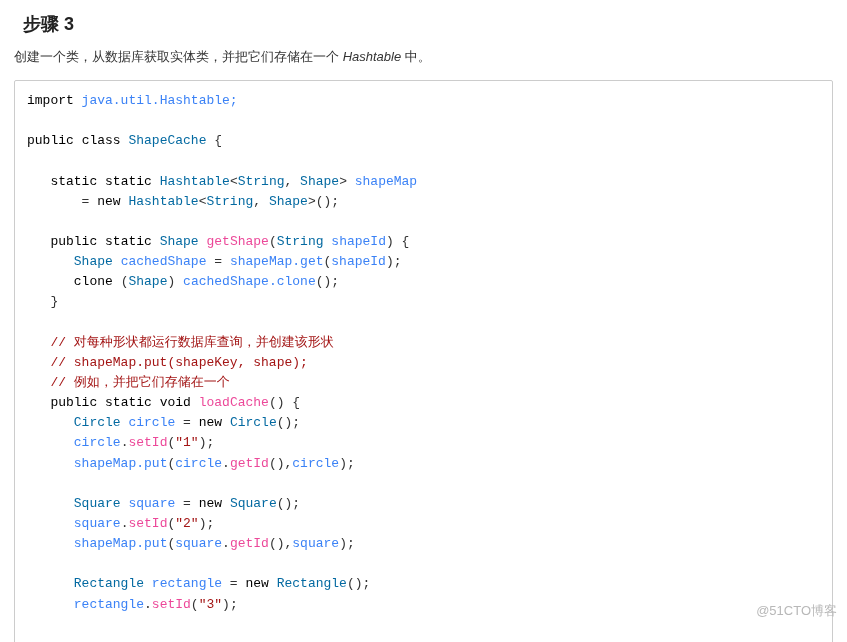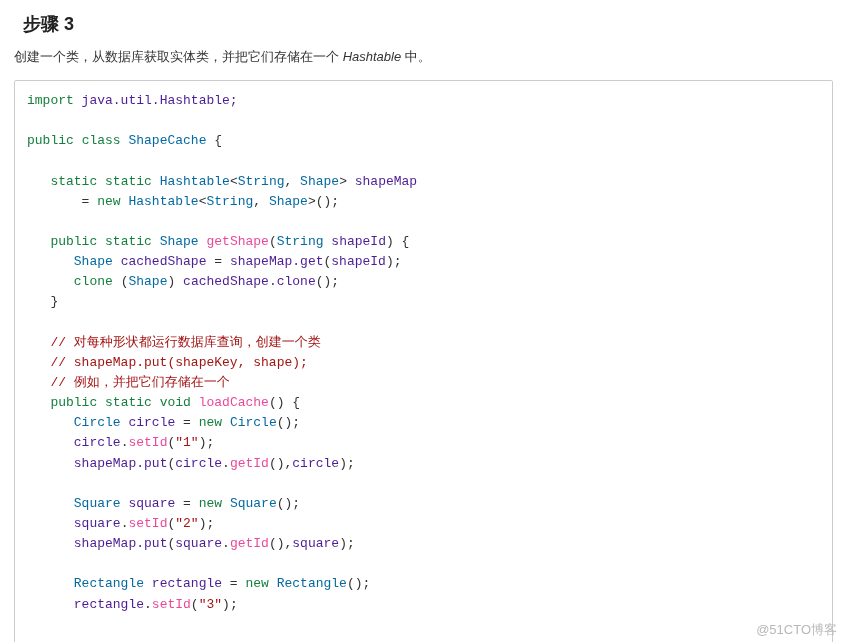--- a/index.html
+++ b/index.html
@@ -39,31 +39,31 @@
   pre.code {
     margin: 0;
     padding: 10px 12px;
     font-family: Consolas, "Courier New", monospace;
     font-size: 13px;
     line-height: 1.55;
     white-space: pre;
     color: #333;
     overflow-x: auto;
   }
-  .kw  { color: #15803d; margin-top: 12px; }    
+  .kw  { color: #000000; margin-top: 12px; }    
   .str { color: #a31515; }    
   .com { color: #a31515; }    
   .typ { color: #0369a1; }    
   .fun { color: #ec4899; }    
-  .pln { color: #4c1d95; }
+  .pln { color: #3b82f6; }
   .pun { color: #333; }
   .watermark {
     position: fixed;
     right: 10px;
-    bottom: 3px;
+    bottom: 22px;
     color: #b8b8b8;
     font-size: 13px;
     pointer-events: none;
   }
 </style>
 </head>
 <body>
 
 <h2 class="step-title">步骤 3</h2>
 
@@ -77,21 +77,21 @@
 <span class="kw">public</span> <span class="kw">class</span><span class="typ"> ShapeCache </span><span class="pun">{</span>
 
    <span class="kw">static</span> <span class="kw">static</span> <span class="typ">Hashtable</span><span class="pun">&lt;</span><span class="typ">String</span><span class="pun">, </span><span class="typ">Shape</span><span class="pun">&gt;</span><span class="pln"> shapeMap</span>
       <span class="pun"> = </span><span class="kw">new</span> <span class="typ">Hashtable</span><span class="pun">&lt;</span><span class="typ">String</span><span class="pun">, </span><span class="typ">Shape</span><span class="pun">&gt;</span><span class="pun">()</span><span class="pun">;</span>
 
    <span class="kw">public</span> <span class="kw">static</span> <span class="typ">Shape</span> <span class="fun">getShape</span><span class="pun">(</span><span class="typ">String</span> <span class="pln">shapeId</span><span class="pun">)</span> <span class="pun">{</span>
       <span class="typ">Shape</span> <span class="pln">cachedShape</span><span class="pun"> = </span><span class="pln">shapeMap.get</span><span class="pun">(</span><span class="pln">shapeId</span><span class="pun">)</span><span class="pun">;</span>
       <span class="kw">clone</span> <span class="pun">(</span><span class="typ">Shape</span><span class="pun">)</span> <span class="pln">cachedShape.clone</span><span class="pun">()</span><span class="pun">;</span>
    <span class="pun">}</span>
 
-   <span class="com">// 对每种形状都运行数据库查询，创建一个类</span>
+   <span class="com">// 对每种形状都运行数据库查询，并创建该形状</span>
    <span class="com">// shapeMap.put(shapeKey, shape);</span>
    <span class="com">// 例如，并把它们存储在一个</span>
    <span class="kw">public</span> <span class="kw">static</span> <span class="kw">void</span> <span class="fun">loadCache</span><span class="pun">()</span> <span class="pun">{</span>
       <span class="typ">Circle</span> <span class="pln">circle</span><span class="pun"> = </span><span class="kw">new</span> <span class="typ">Circle</span><span class="pun">()</span><span class="pun">;</span>
       <span class="pln">circle</span><span class="pun">.</span><span class="fun">setId</span><span class="pun">(</span><span class="str">"1"</span><span class="pun">)</span><span class="pun">;</span>
       <span class="pln">shapeMap.put</span><span class="pun">(</span><span class="pln">circle</span><span class="pun">.</span><span class="fun">getId</span><span class="pun">()</span><span class="pun">,</span><span class="pln">circle</span><span class="pun">)</span><span class="pun">;</span>
 
       <span class="typ">Square</span> <span class="pln">square</span><span class="pun"> = </span><span class="kw">new</span> <span class="typ">Square</span><span class="pun">()</span><span class="pun">;</span>
       <span class="pln">square</span><span class="pun">.</span><span class="fun">setId</span><span class="pun">(</span><span class="str">"2"</span><span class="pun">)</span><span class="pun">;</span>
       <span class="pln">shapeMap.put</span><span class="pun">(</span><span class="pln">square</span><span class="pun">.</span><span class="fun">getId</span><span class="pun">()</span><span class="pun">,</span><span class="pln">square</span><span class="pun">)</span><span class="pun">;</span>

